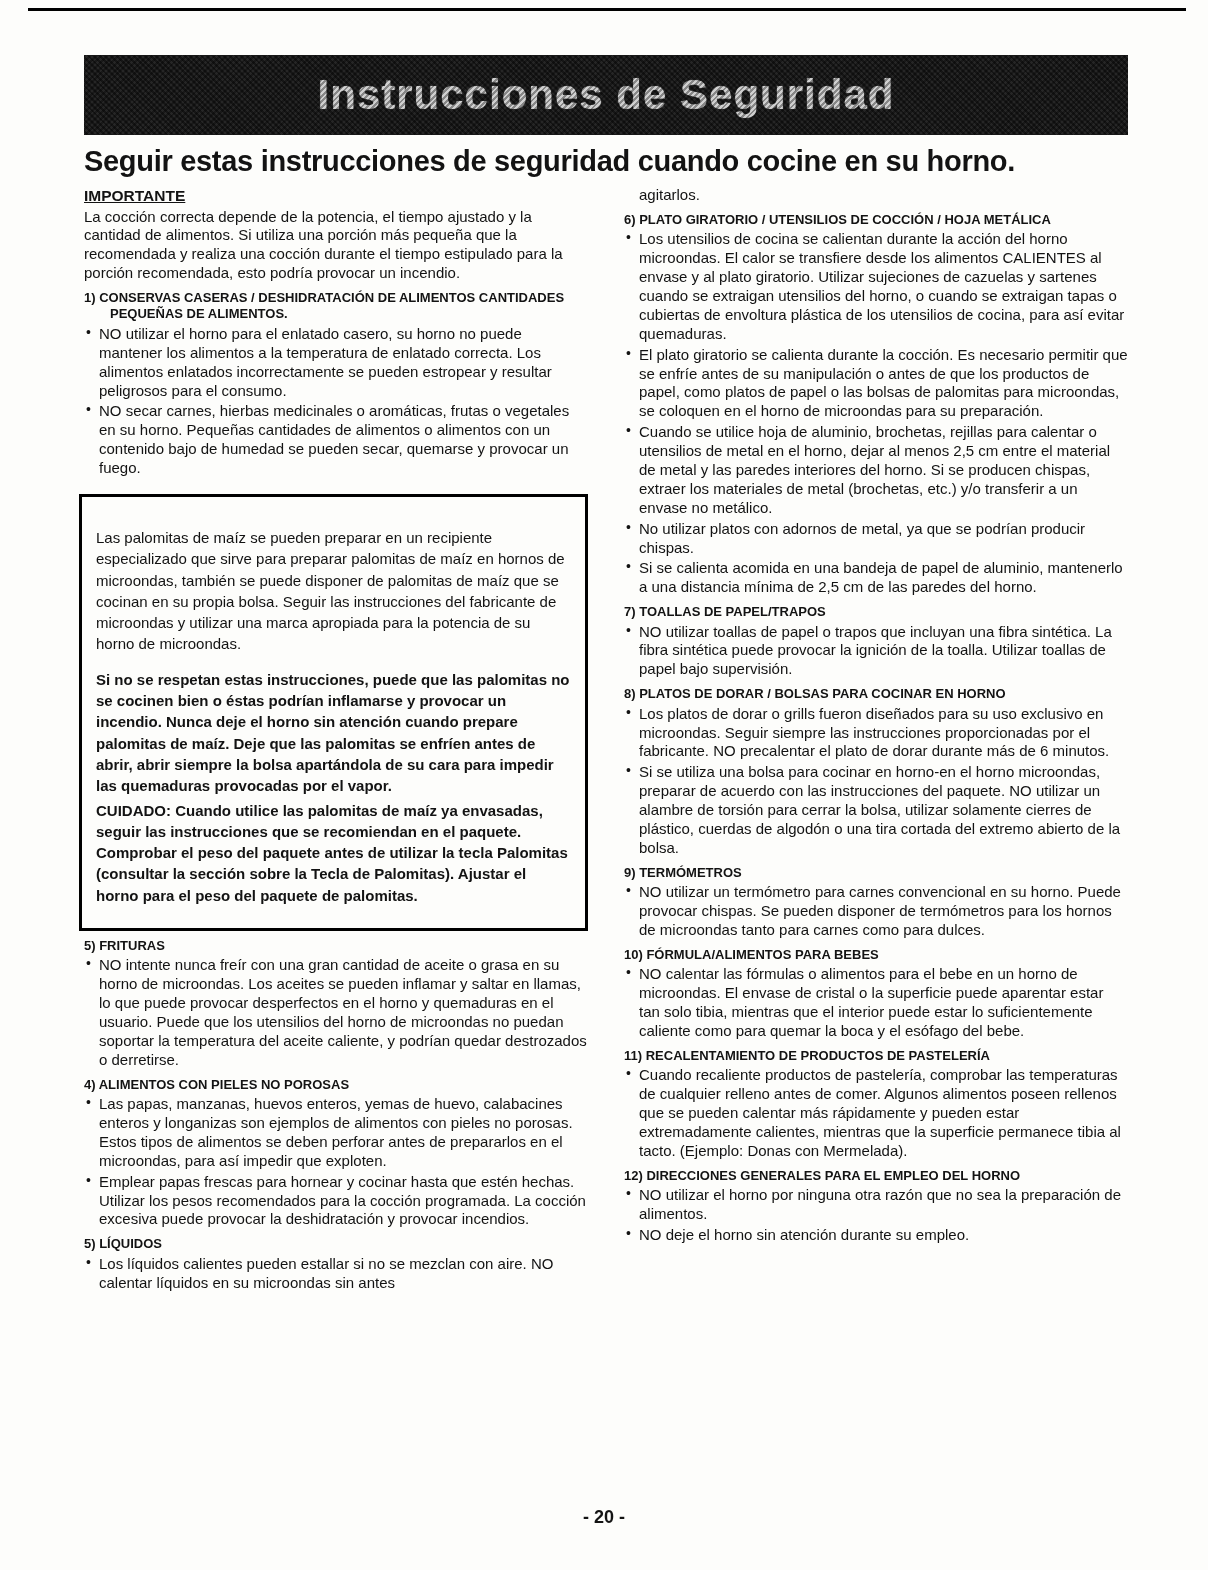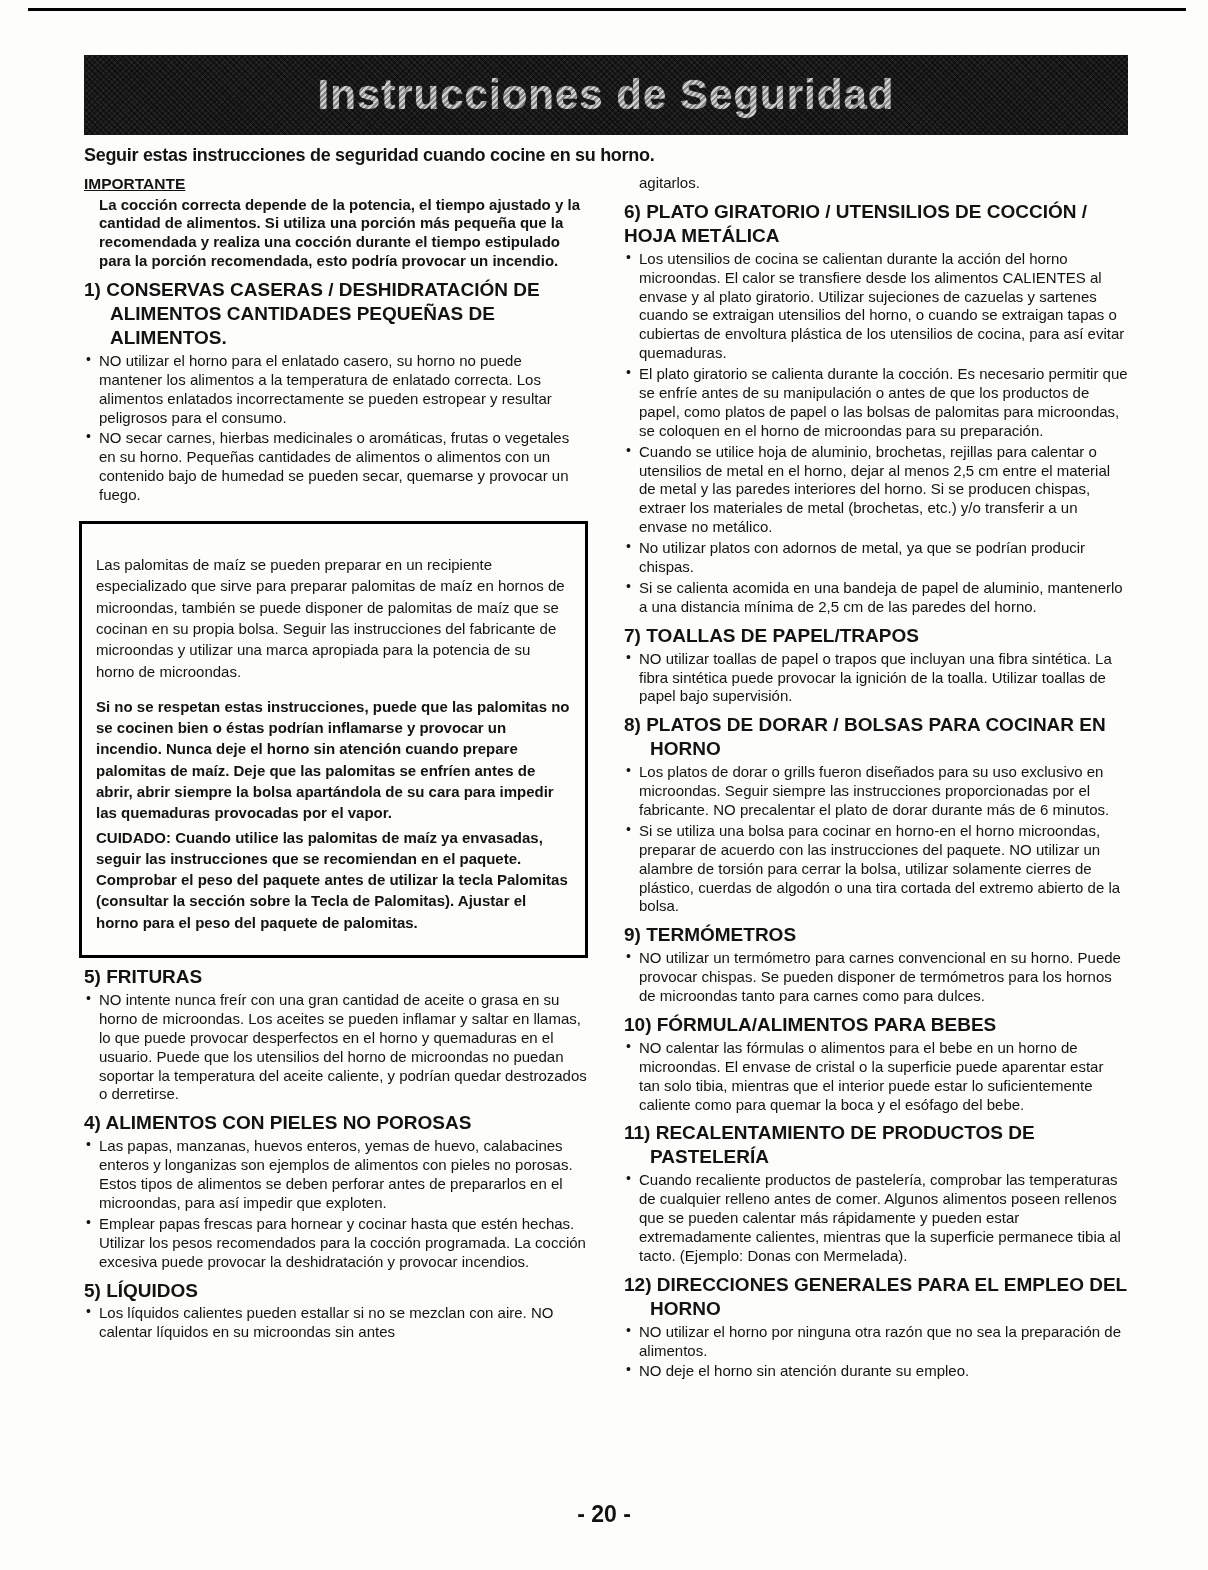--- a/index.html
+++ b/index.html
@@ -32,35 +32,35 @@
     pointer-events:none;
   }
   .banner-title {
     font-size:42px; font-weight:bold; letter-spacing:1px;
     color:#cfcfcf;
     text-shadow:0 0 1px #888;
   }
 
   
   .page-heading {
-    font-size:18px; font-weight:bold; letter-spacing:-0.3px;
+    font-size:29px; font-weight:bold; letter-spacing:-0.3px;
     margin:2px 0 8px 0;
   }
 
   
   .columns { display:flex; gap:36px; }
   .col { width:50%; font-size:15px; line-height:1.26; }
 
   .importante {
     font-size:15.5px; font-weight:bold; text-decoration:underline; margin-bottom:2px;
   }
-  .bold-par { font-weight:bold; margin-bottom:6px;margin-left:15px; }
+  .bold-par { font-weight:normal; margin-bottom:6px; }
 
   .sec {
-    font-weight:bold; font-size:19px;
+    font-weight:bold; font-size:13px;
     padding-left:26px; text-indent:-26px;
     margin-top:7px; margin-bottom:2px;
   }
   .sec.no-hang { padding-left:0; text-indent:0; }
 
   .bullet {
     position:relative; padding-left:15px; margin-bottom:2px;
   }
   .bullet::before {
     content:"\2022";
@@ -77,21 +77,21 @@
   }
   .box p { margin-bottom:0; }
   .box p + p { margin-top:14px; }
   .box .b { font-weight:bold; }
   .box .b + .b { margin-top:3px; }
 
   .cont { padding-left:15px; margin-bottom:2px; }
 
   .page-number {
     position:absolute; left:0; right:0; bottom:42px;
-    text-align:center; font-weight:bold; font-size:23px;
+    text-align:center; font-weight:bold; font-size:18px;
   }
 </style>
 </head>
 <body>
 
 <div class="top-rule"></div>
 
 <div class="content">
 
   <div class="banner">

